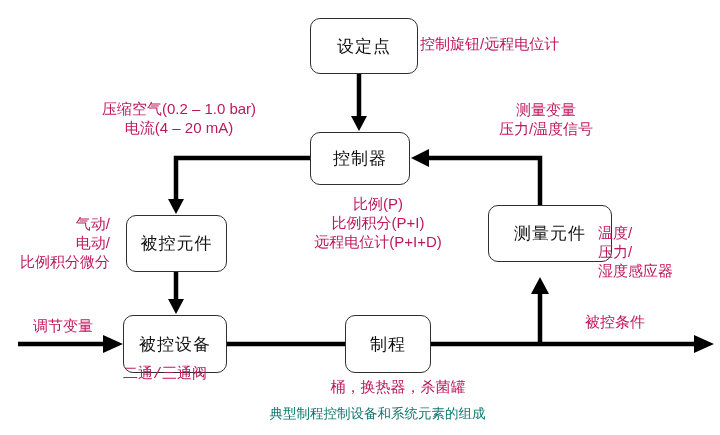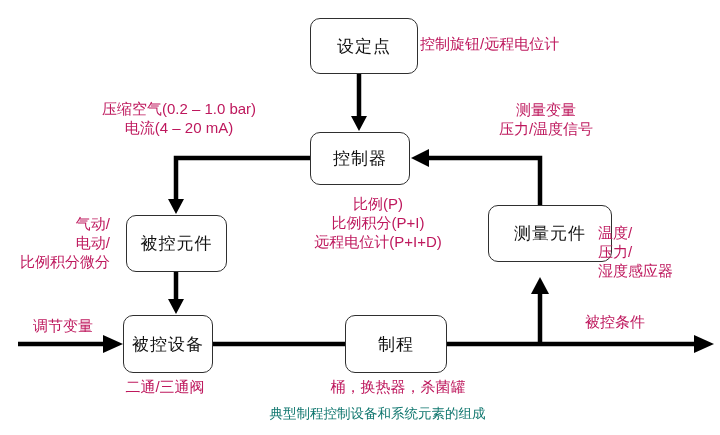--- a/index.html
+++ b/index.html
@@ -81,23 +81,23 @@
   </svg>
 
   <div class="box" style="left:310px;top:18px;width:108px;height:56px;">设定点</div>
 
   <div class="box" style="left:310px;top:132px;width:100px;height:53px;">控制器</div>
 
   <div class="box" style="left:126px;top:215px;width:101px;height:57px;">被控元件</div>
 
   <div class="box" style="left:488px;top:205px;width:124px;height:57px;font-family:Liberation Serif, serif;">测量元件</div>
 
-  <div class="box" style="left:123px;top:315px;width:90px;height:58px;">被控设备</div>
+  <div class="box" style="left:123px;top:315px;width:104px;height:58px;">被控设备</div>
 
-  <div class="box" style="left:345px;top:315px;width:102px;height:58px;">制程</div>
+  <div class="box" style="left:345px;top:315px;width:86px;height:58px;">制程</div>
 
   <div class="note" style="left:420px;top:34px;">控制旋钮/远程电位计</div>
 
   <div class="note center" style="left:95px;top:99px;width:168px;">
     <div>压缩空气(0.2 – 1.0 bar)</div>
     <div>电流(4 – 20 mA)</div>
   </div>
 
   <div class="note center" style="left:465px;top:100px;width:162px;">
     <div>测量变量</div>
@@ -119,19 +119,19 @@
   <div class="note" style="left:598px;top:208px;margin-top:15px;">
     <div>温度/</div>
     <div>压力/</div>
     <div>湿度感应器</div>
   </div>
 
   <div class="note center" style="left:555px;top:312px;width:120px;">被控条件</div>
 
   <div class="note center" style="left:8px;top:316px;width:110px;">调节变量</div>
 
-  <div class="note center" style="left:105px;top:377px;width:120px;">二通/三通阀</div>
+  <div class="note center" style="left:105px;top:365px;width:120px;font-family:Liberation Mono, monospace;">二通/三通阀</div>
 
   <div class="note center" style="left:328px;top:377px;width:140px;">桶，换热器，杀菌罐</div>
 
   <div class="caption" style="left:250px;top:405px;width:255px;">典型制程控制设备和系统元素的组成</div>
 
 </div>
 
 </body></html>

